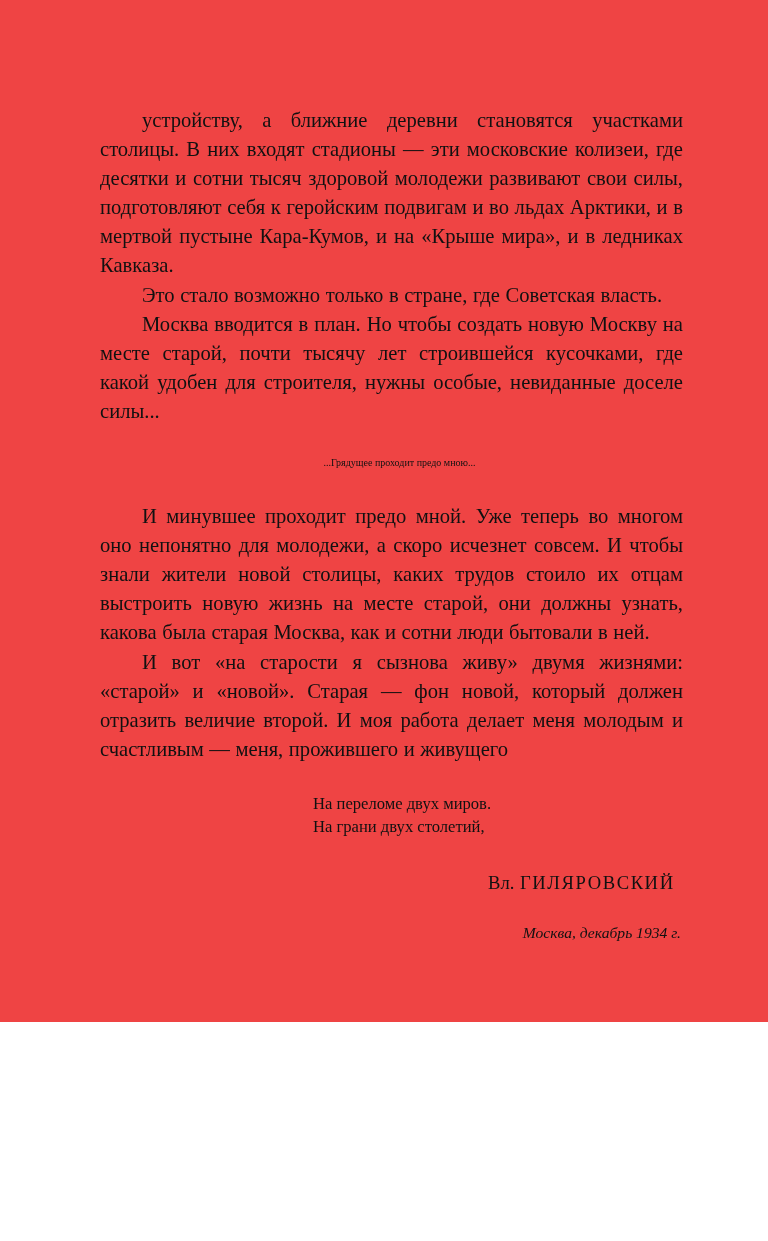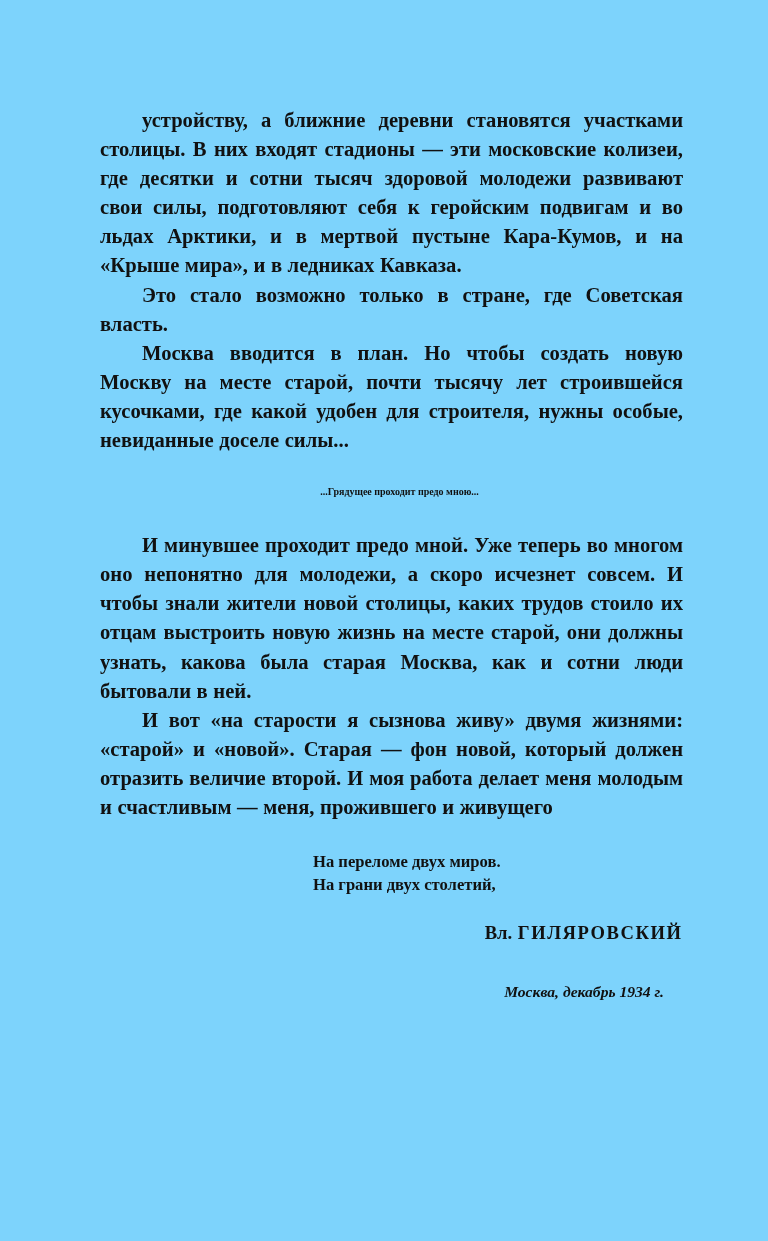--- a/index.html
+++ b/index.html
@@ -5,26 +5,25 @@
 <style>
   html, body {
     margin: 0;
     padding: 0;
     background: #ffffff;
   }
 
   .page {
     position: relative;
     width: 768px;
-    height: 1241px;
-    background: #7dd3fc;
+    height: 1022px;
+    background: #ef4444;
     overflow: hidden;
     font-family: "Liberation Serif", "DejaVu Serif", serif;
     color: #111111;
-    font-weight: bold;
     -webkit-font-smoothing: antialiased;
   }
 
   
   .text-column {
     position: absolute;
     left: 100px;
     top: 106px;
     width: 583px;
   }
@@ -64,41 +63,41 @@
     text-indent: 0;
   }
 
   .verse-line {
     display: block;
     white-space: pre;
   }
 
   
   .signature {
-    margin: 0;
+    margin: 8px;
     padding-top: 24px;
     font-size: 18.6px;
     line-height: 24px;
     text-align: right;
     text-indent: 0;
   }
 
   .signature .sig-first {
     letter-spacing: 0;
   }
 
   .signature .sig-last {
     letter-spacing: 0.085em;
     margin-left: 0.30em;
     padding-right: 0.02em;
   }
 
   
   .dateline {
-    margin: 17px;
+    margin: 0;
     padding-top: 19px;
     font-size: 15.6px;
     line-height: 21px;
     text-align: right;
     text-indent: 0;
     font-style: italic;
     padding-right: 2px;
   }
 </style>
 </head>

